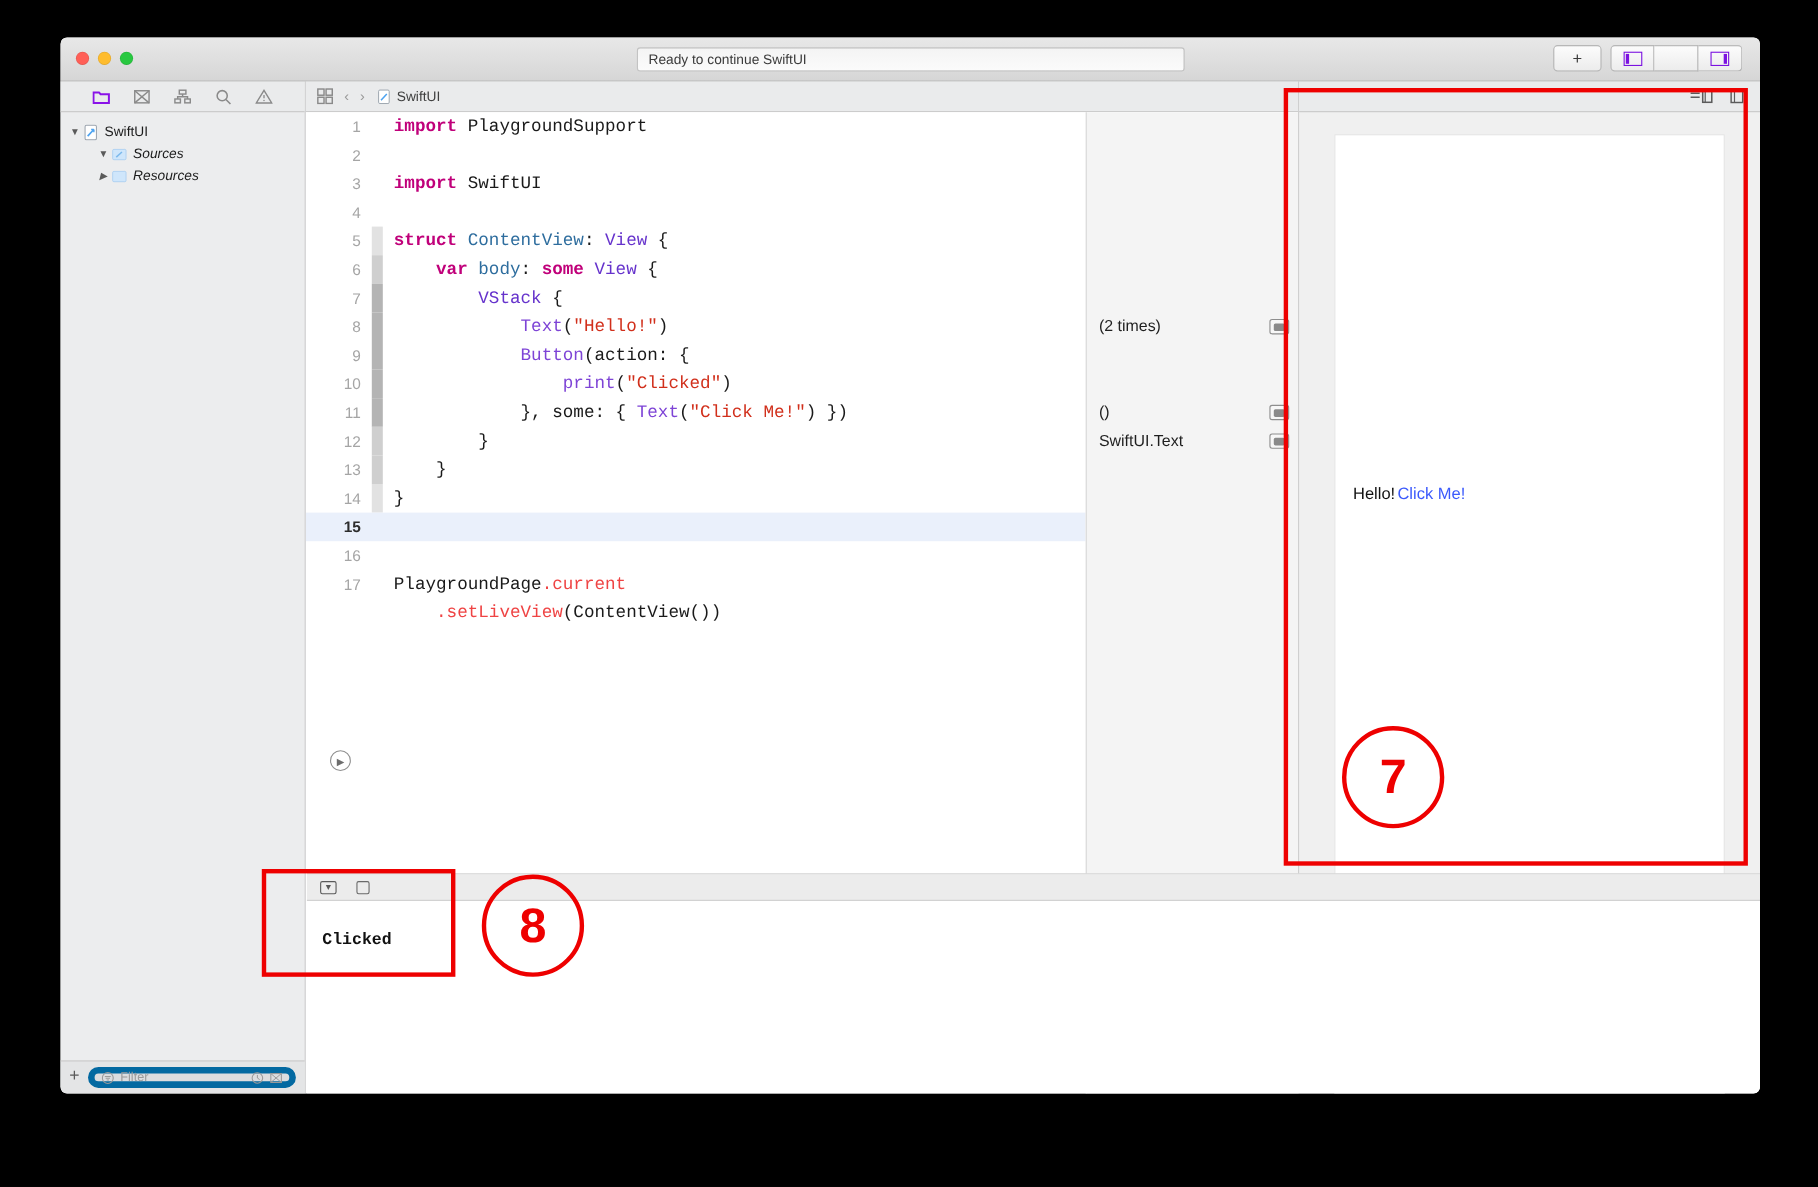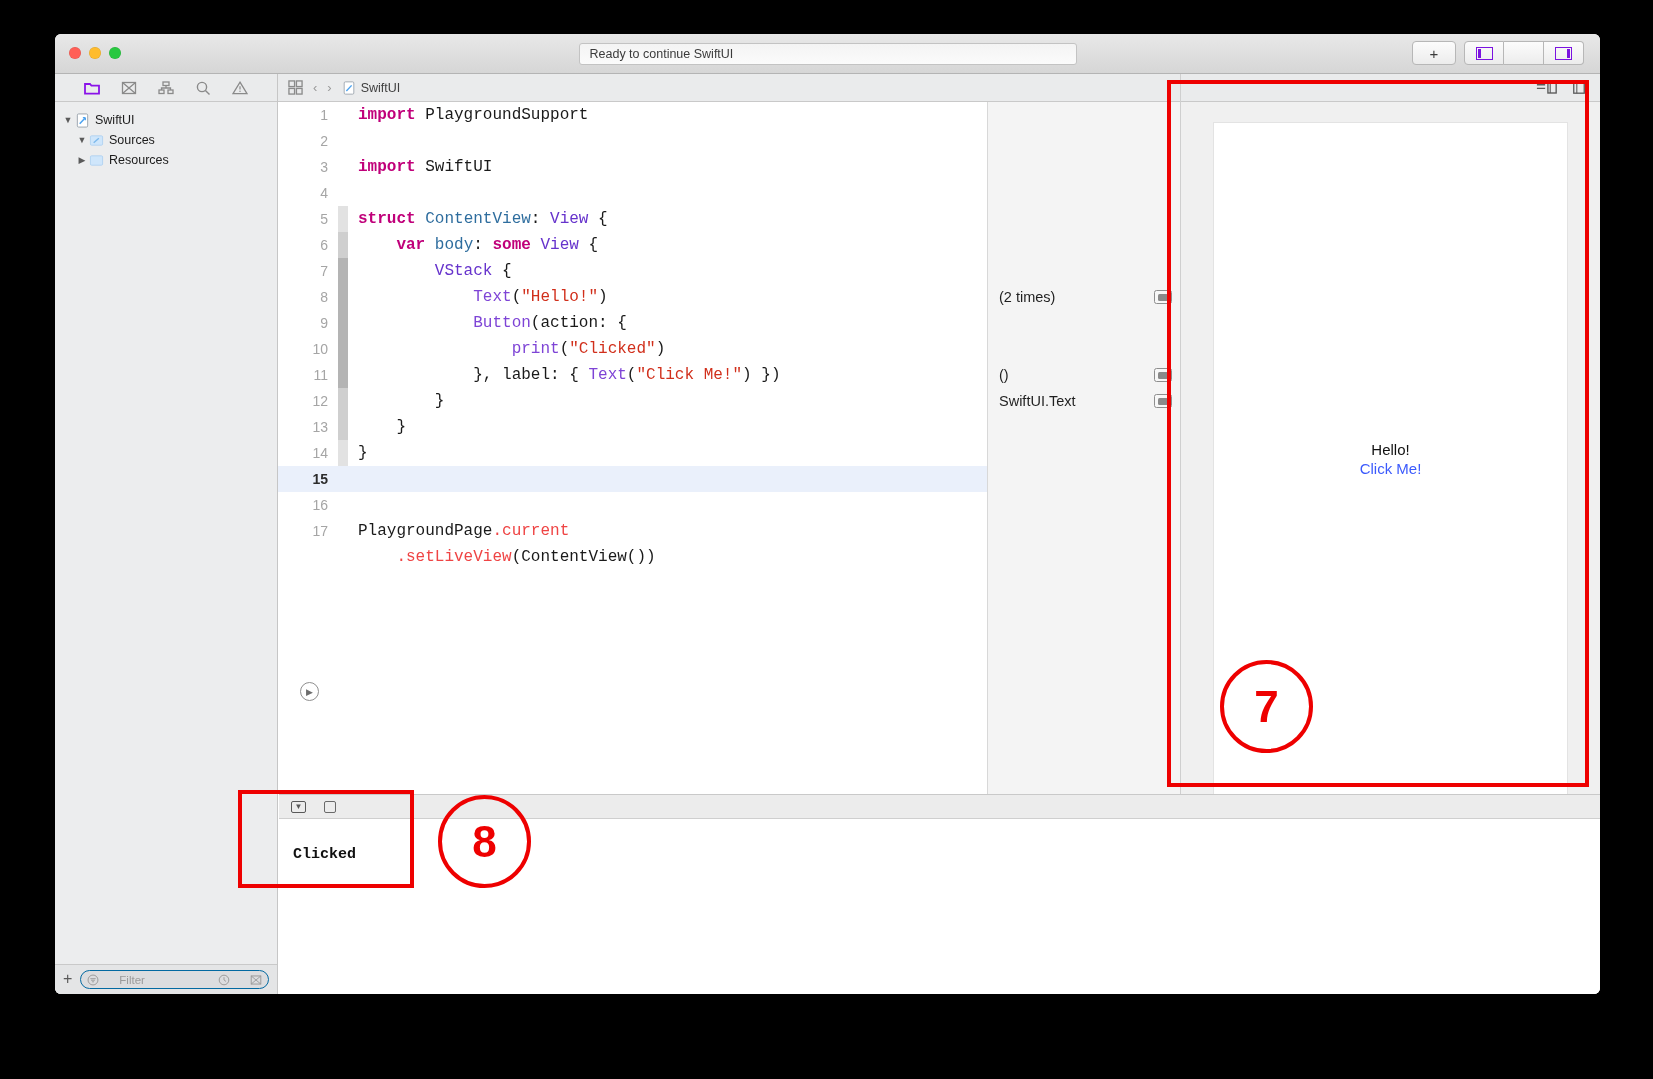--- a/index.html
+++ b/index.html
@@ -78,31 +78,31 @@
   }
   .nav-ic { width: 16px; height: 16px; display:block; }
 
   .nav-tree { flex: 1; padding-top: 8px; font-size: 12.5px; color: #1c1c1c; }
   .tree-row { display: flex; align-items: center; height: 20px; padding-left: 6px; }
   .tw { width: 14px; display:flex; align-items:center; justify-content:center; color:#5a5a5a; font-size: 9px; }
   .tw.open::before  { content: "\25BC"; }
   .tw.closed::before{ content: "\25B6"; }
   .fic { width: 15px; height: 15px; margin-right: 5px; flex: none; }
   .tree-label { white-space: nowrap; }
-  .indent1 { padding-left: 20px; }
+  .indent1 { padding-left: 32px; font-style: italic; }
 
   .nav-footer {
     height: 30px; border-top: 1px solid #c9c9c9;
     background: #e4e5e6; display: flex; align-items: center; padding: 0 8px; gap: 8px;
   }
   .plus-btn { font-size: 16px; color: #595959; line-height: 1; padding-bottom: 2px; }
   .filter-field {
     flex: 1; height: 19px; border-radius: 10px;
-    background: #dcdddf; border: 1px solid #0369a1;
-    display: flex; align-items: center; padding: 0 6px; gap: 20px;
+    background: #dcdddf; border: 6px solid #0369a1;
+    display: flex; align-items: center; padding: 0 6px; gap: 5px;
   }
   .filter-ph { flex: 1; font-size: 11.5px; color: #9b9b9b; }
 
   
   .editor-col { flex: 1; display: flex; flex-direction: column; min-width: 0; }
   .jumpbar {
     height: 28px; background: #eaebec; border-bottom: 1px solid #c9c9c9;
     display: flex; align-items: center; gap: 10px; padding-left: 10px;
     font-size: 12.5px; color: #555;
   }
@@ -172,21 +172,21 @@
     display: flex; align-items: center; justify-content: flex-end; gap: 14px;
     padding-right: 14px;
   }
   .lv-stage { flex: 1; display: flex; align-items: stretch; justify-content: center; padding: 20px 0 0 0; }
   .device {
     width: 355px; background: #ffffff; border: 1px solid #e3e3e3;
     position: relative;
   }
   .device-content {
     position: absolute; left: 0; right: 0; top: 318px;
-    display: flex; flex-direction: column; align-items: center; gap: 2px;
+    display: flex; gap: 2px; padding-left: 16px;
   }
   .lv-hello { font-size: 15px; color: #111; }
   .lv-click { font-size: 15px; color: #3b5afc; }
 
   
   .bottom {
     position: absolute; left: 224px; right: 0; bottom: 0;
     height: 200px; background: #fff; border-top: 1px solid #c9c9c9;
     display: flex; flex-direction: column;
   }
@@ -388,21 +388,21 @@
                 <div class="code-text"><span class="pln">            </span><span class="fn">Button</span><span class="pln">(action: {</span></div>
               </div>
               <div class="code-line">
                 <div class="gutter">10</div>
                 <div class="foldbar f3"></div>
                 <div class="code-text"><span class="pln">                </span><span class="fn">print</span><span class="pln">(</span><span class="str">"Clicked"</span><span class="pln">)</span></div>
               </div>
               <div class="code-line">
                 <div class="gutter">11</div>
                 <div class="foldbar f3"></div>
-                <div class="code-text"><span class="pln">            }, label: { </span><span class="fn">Text</span><span class="pln">(</span><span class="str">"Click Me!"</span><span class="pln">) })</span></div>
+                <div class="code-text"><span class="pln">            }, some: { </span><span class="fn">Text</span><span class="pln">(</span><span class="str">"Click Me!"</span><span class="pln">) })</span></div>
               </div>
               <div class="code-line">
                 <div class="gutter">12</div>
                 <div class="foldbar f2"></div>
                 <div class="code-text"><span class="pln">        }</span></div>
               </div>
               <div class="code-line">
                 <div class="gutter">13</div>
                 <div class="foldbar f2"></div>
                 <div class="code-text"><span class="pln">    }</span></div>

